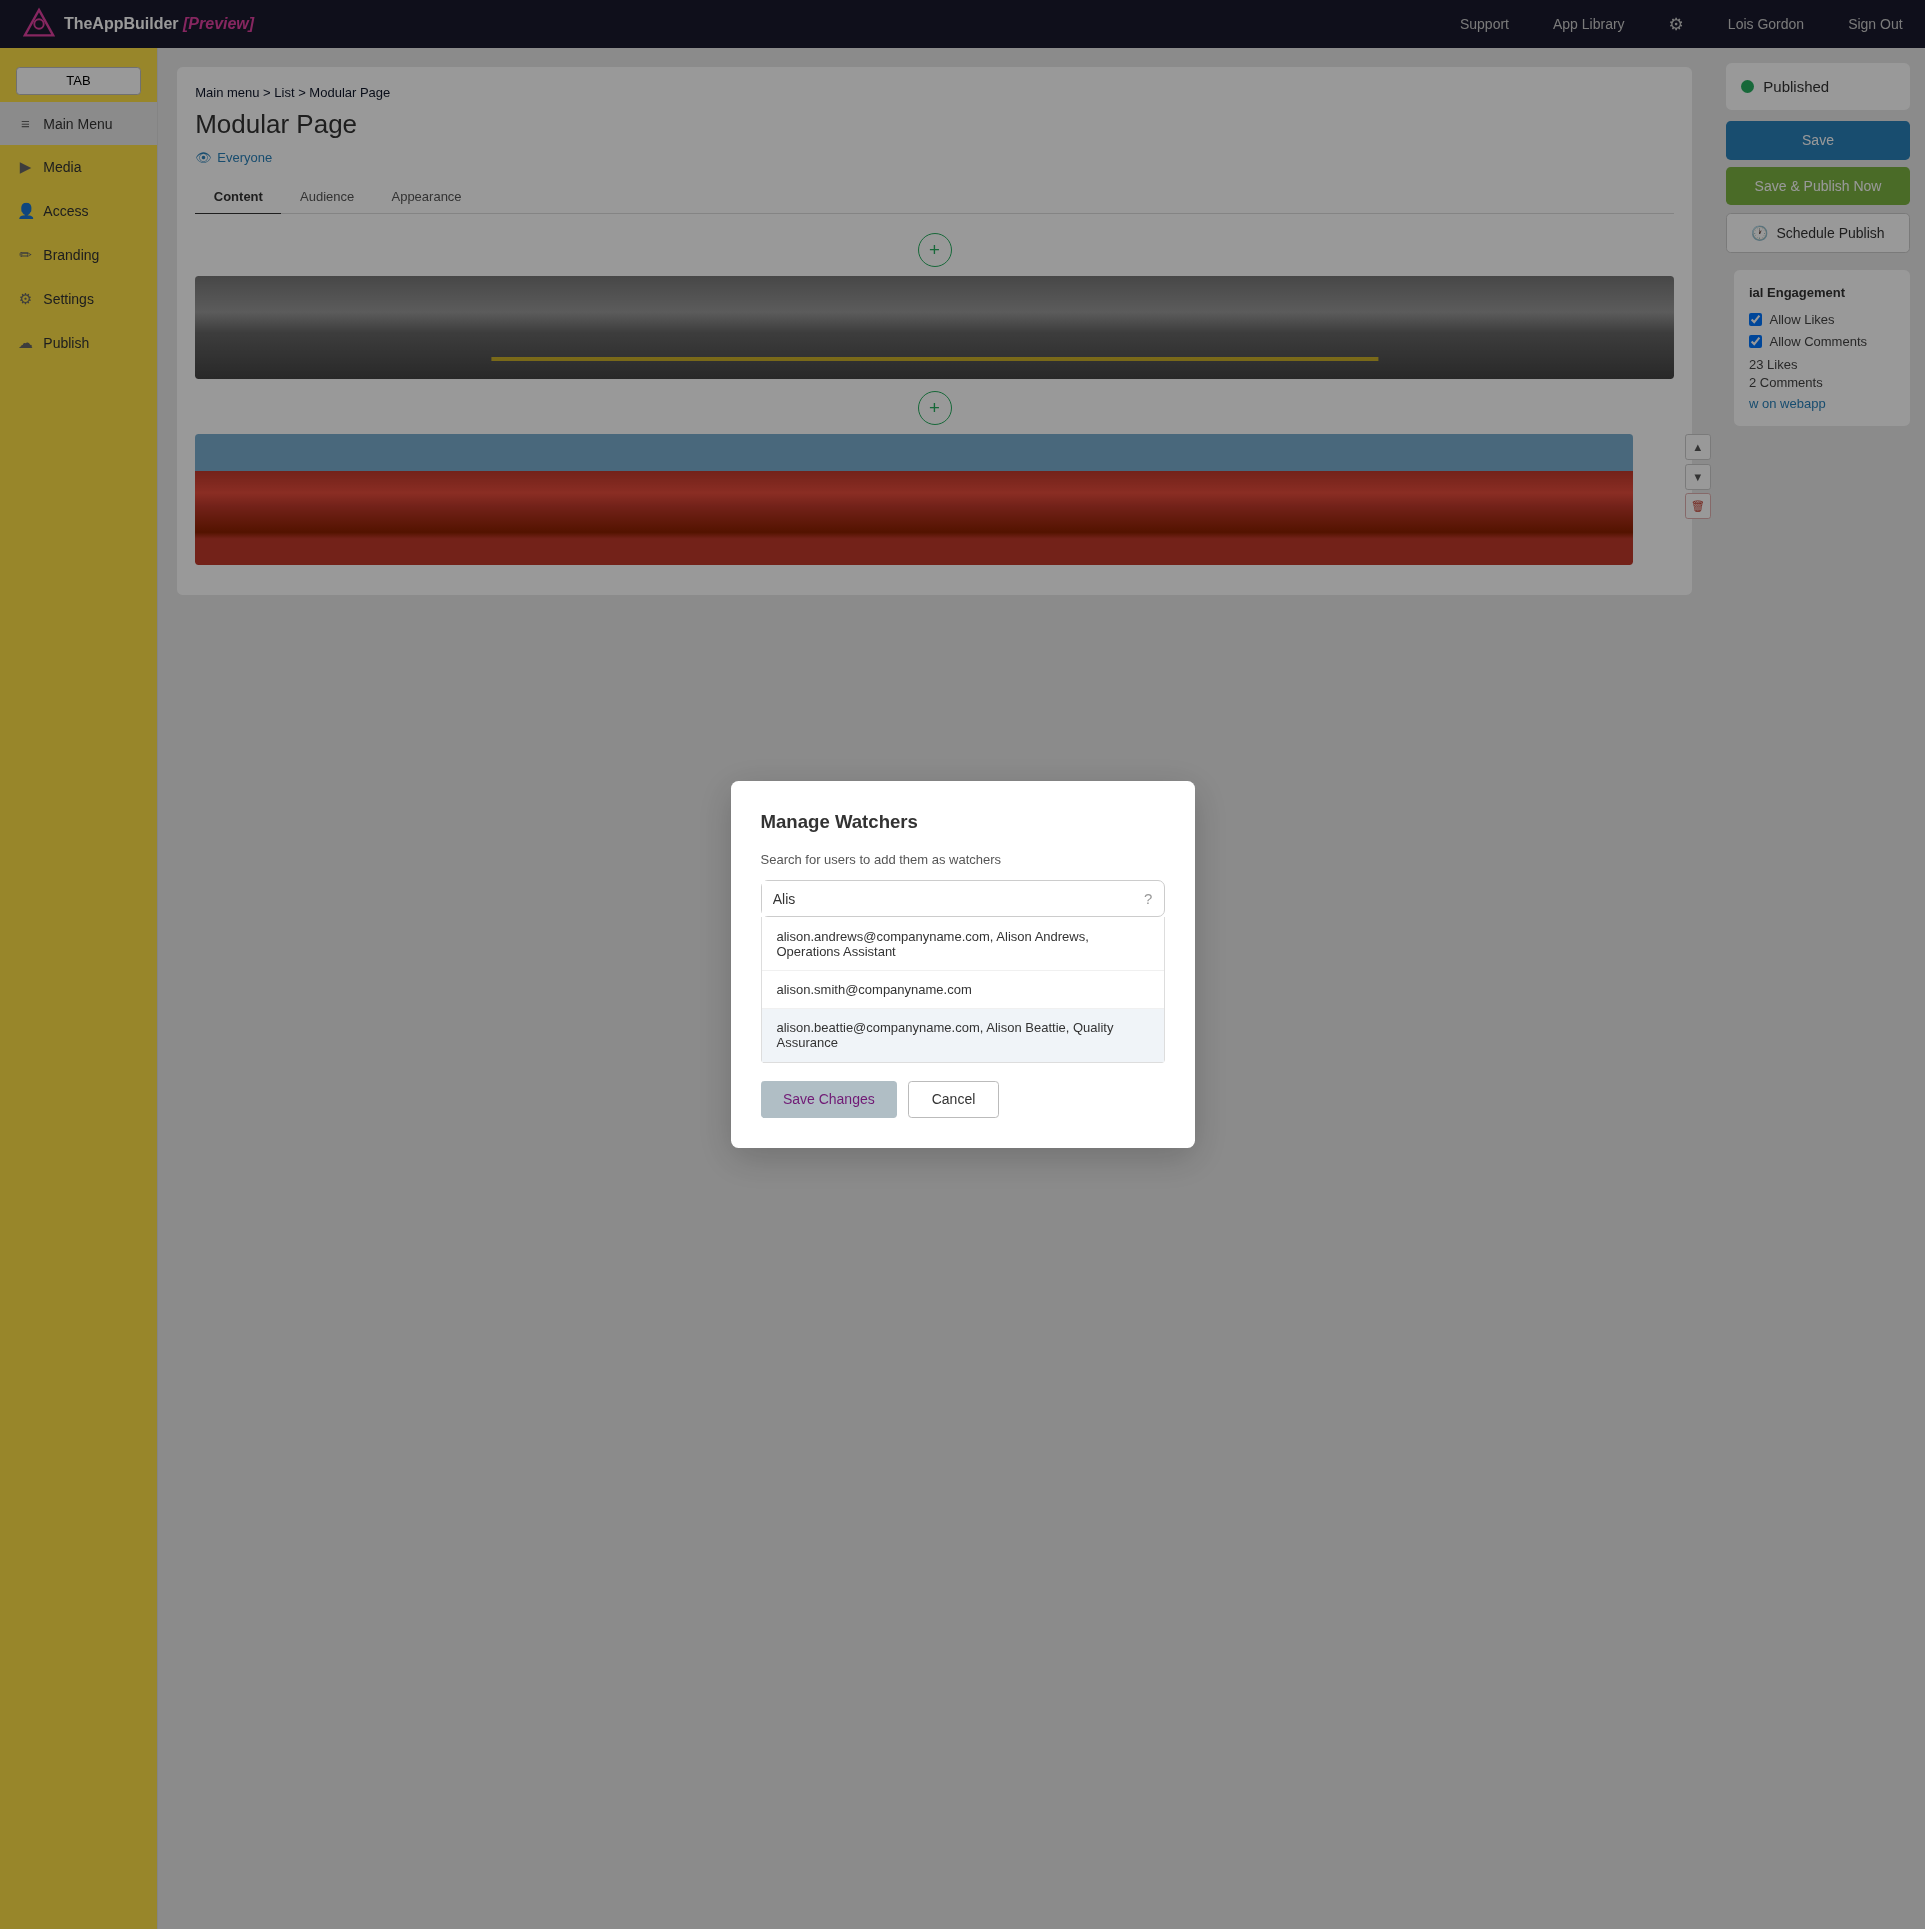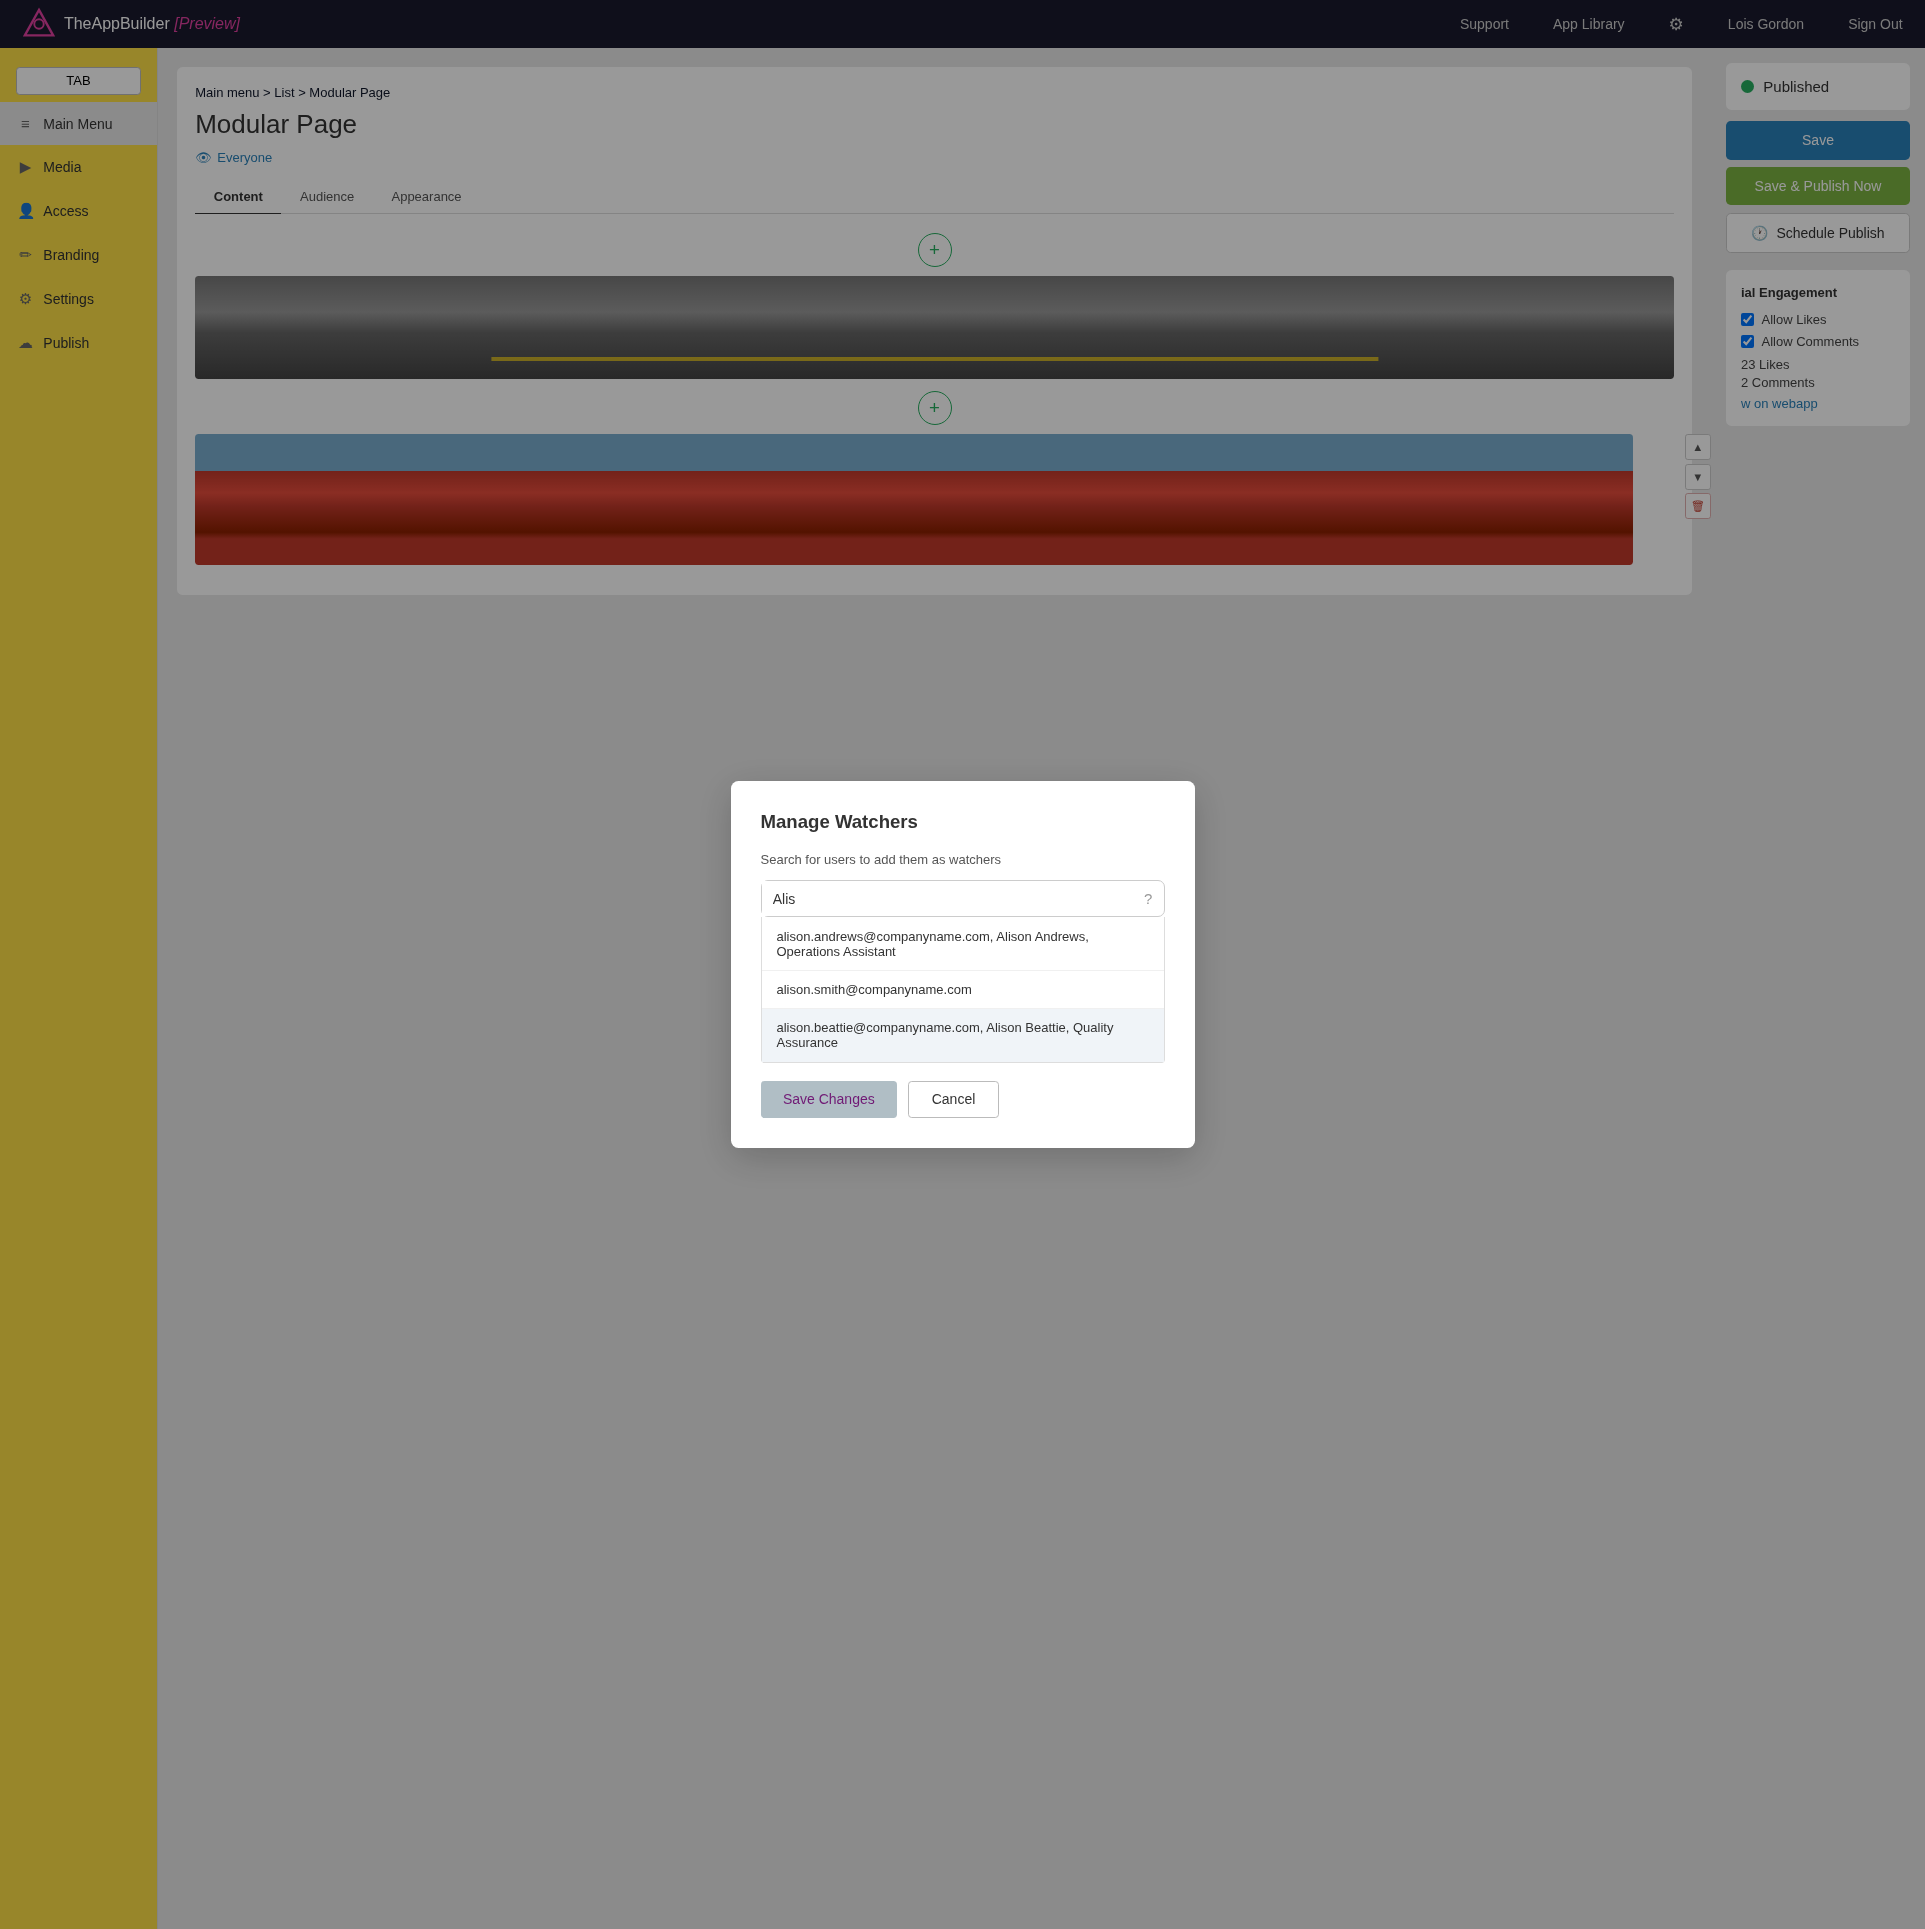--- a/index.html
+++ b/index.html
@@ -19,21 +19,21 @@
       align-items: center;
       gap: 7.5px;
     }
     .topnav-logo-icon {
       width: 34px;
       height: 34px;
     }
     .topnav-brand {
       color: white;
       font-size: 16px;
-      font-weight: 400;
+      font-weight: 700;
     }
     .topnav-brand span { color: #e040a0; font-style: italic; }
     .topnav-spacer { flex: 1; }
     .topnav-links {
       display: flex;
       gap: 44px;
       align-items: center;
     }
     .topnav-link {
       color: #ccc;
@@ -226,20 +226,21 @@
       text-align: center;
       display: flex;
       align-items: center;
       justify-content: center;
       gap: 7.5px;
     }
     .engagement-card {
       background: white;
       border-radius: 5.6px;
       padding: 15px;
+      margin-left: 8px;
     }
     .engagement-title {
       font-size: 13px;
       font-weight: 600;
       color: #333;
       margin-bottom: 11.2px;
     }
     .engagement-row {
       display: flex;
       gap: 7.5px;

